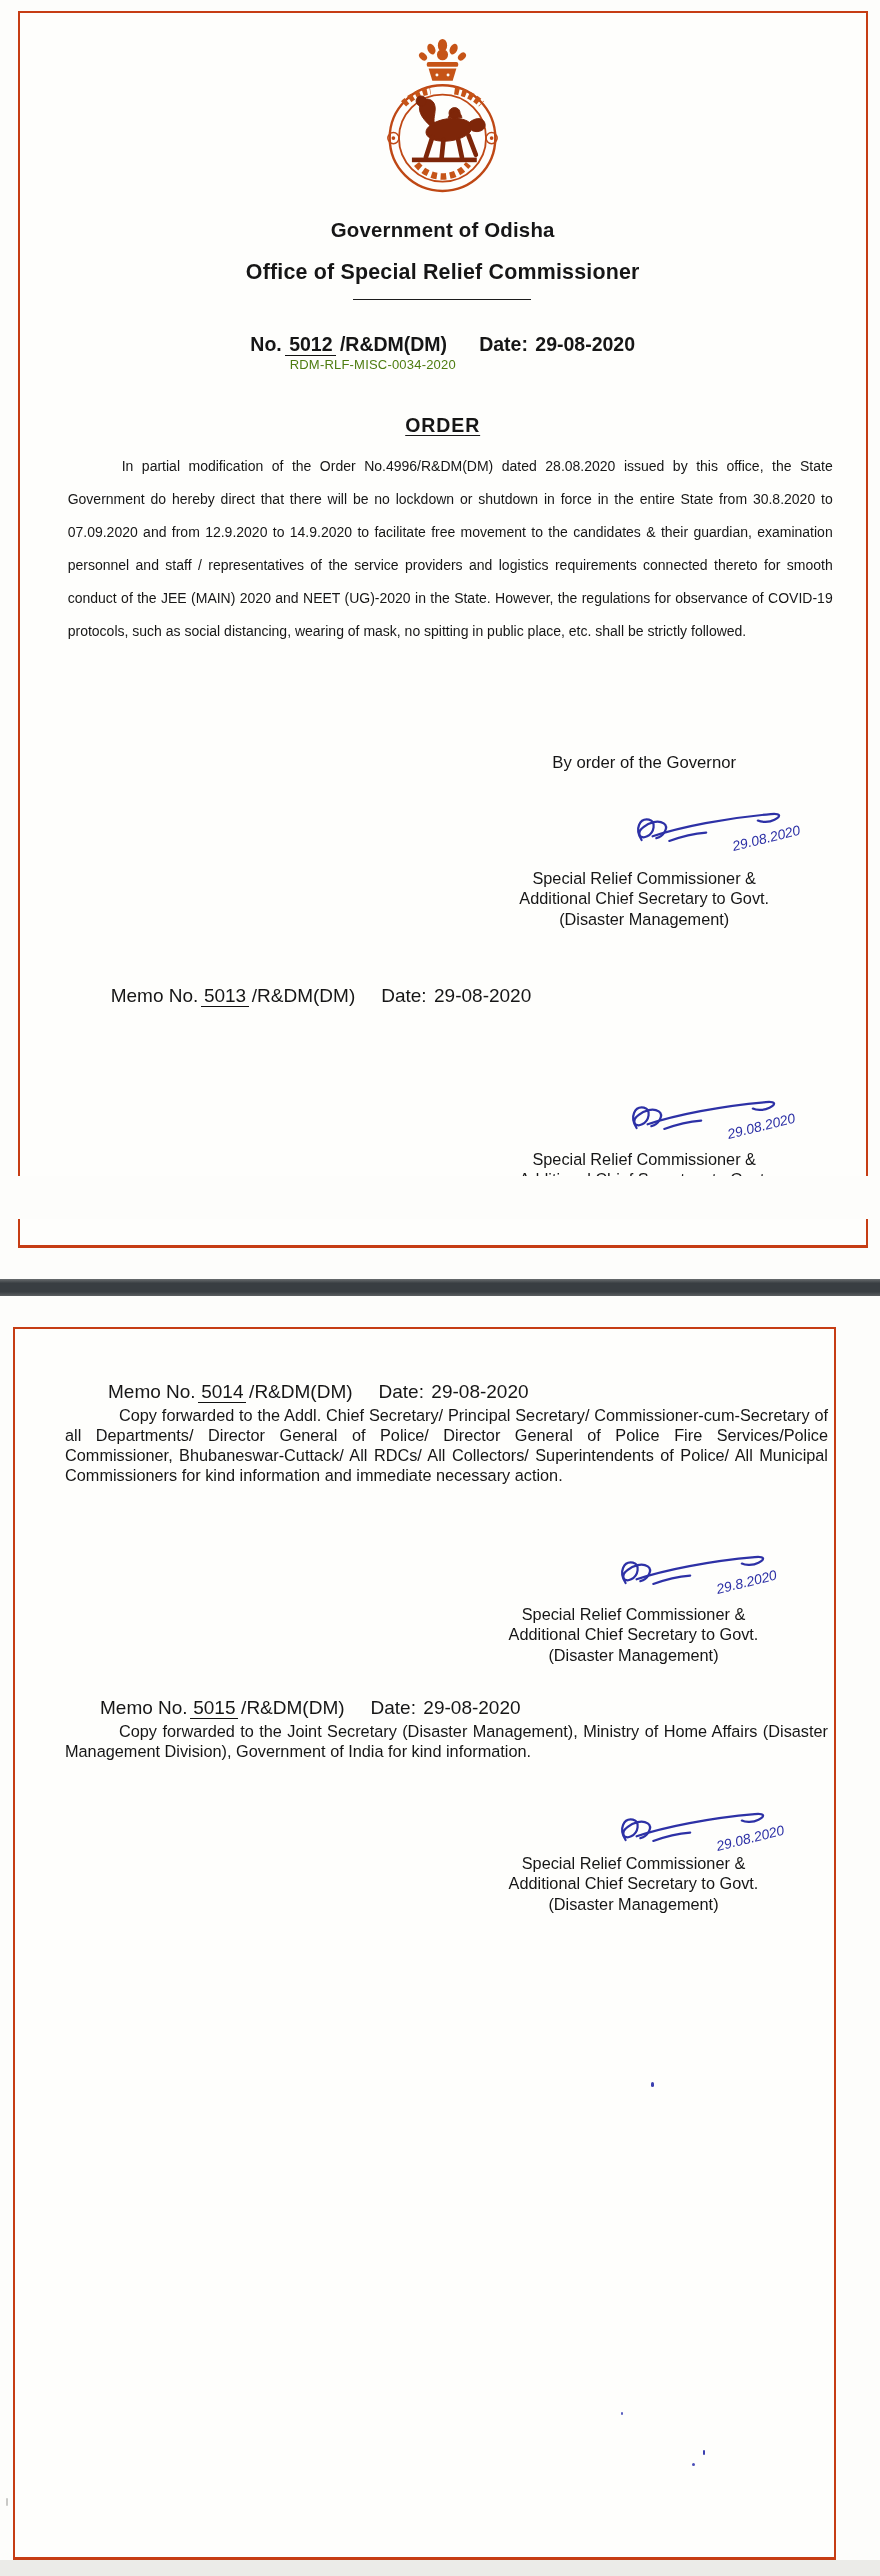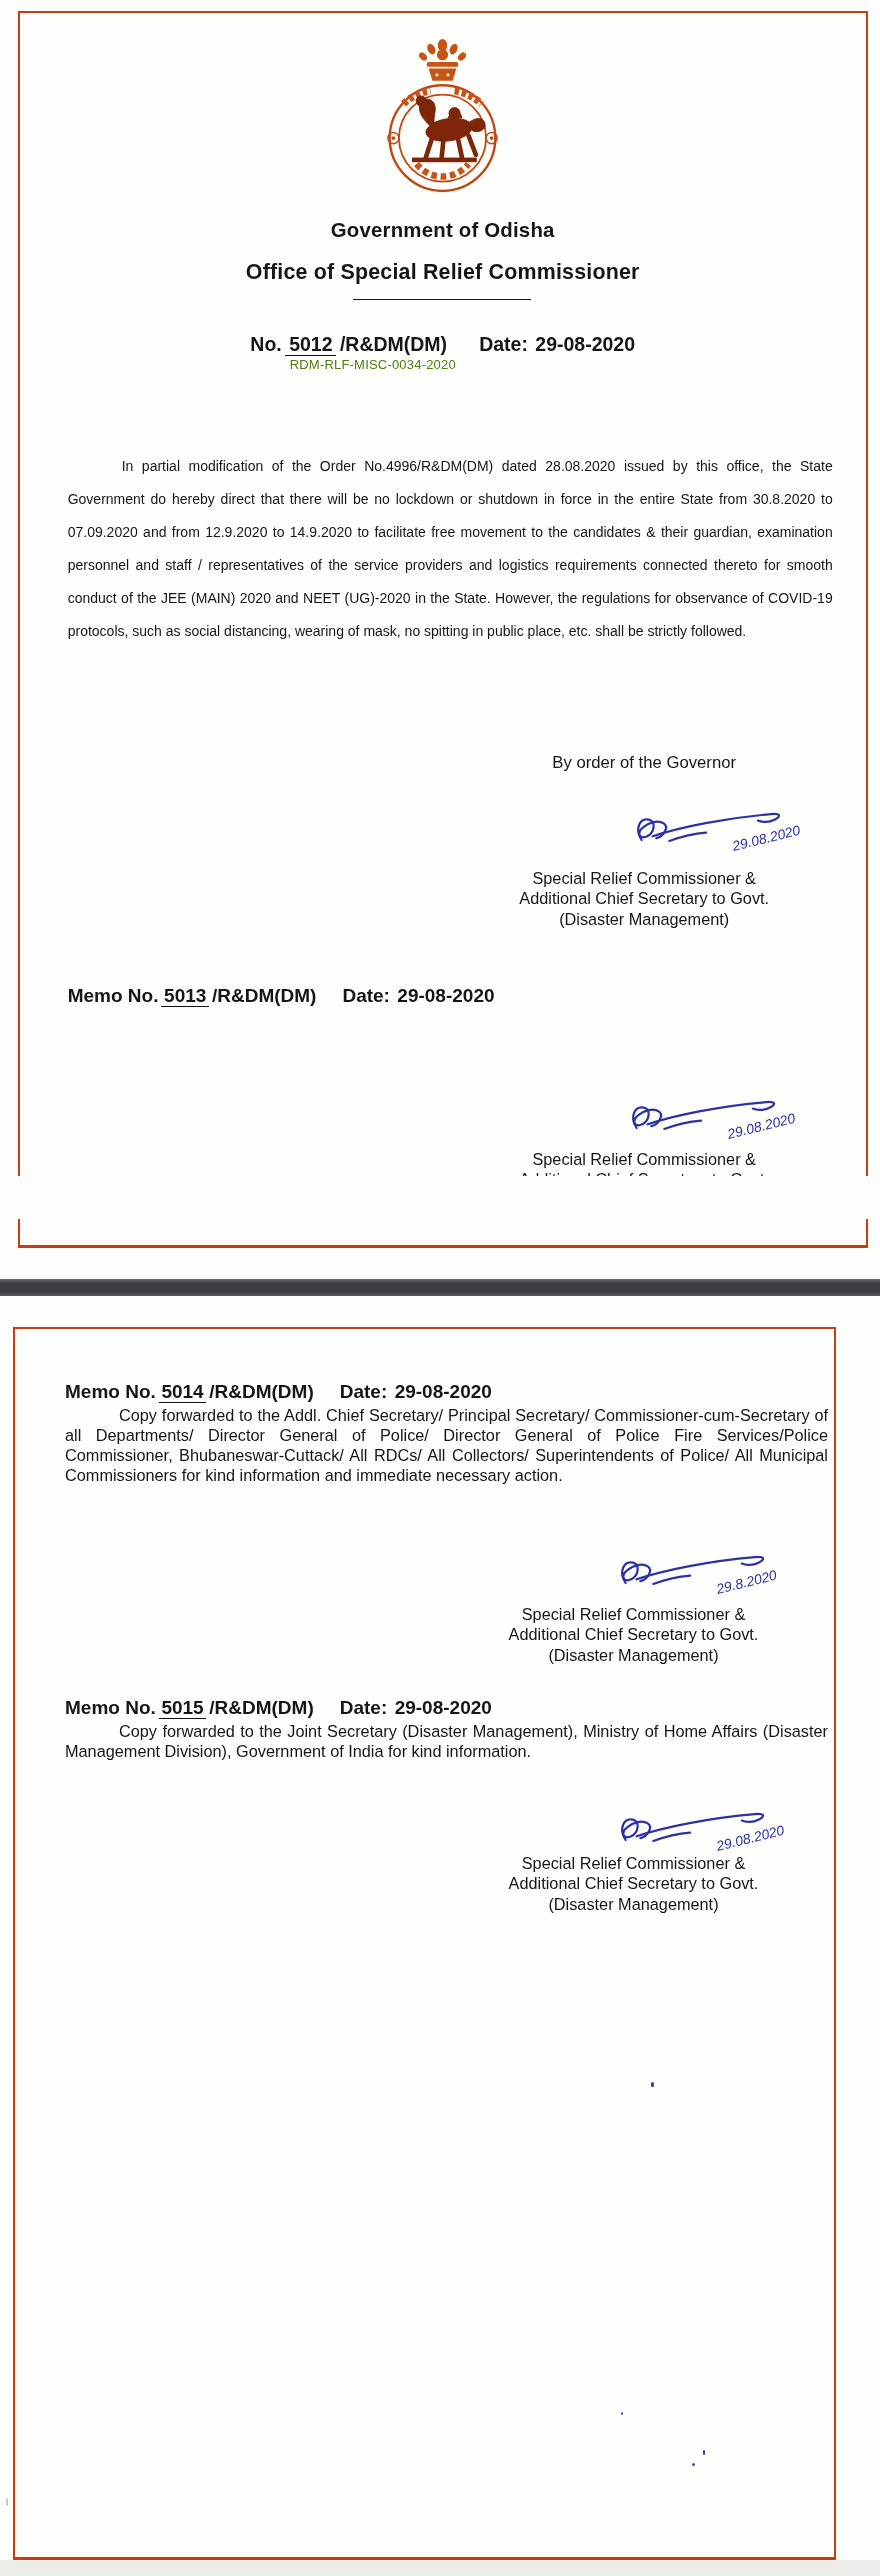--- a/index.html
+++ b/index.html
@@ -25,21 +25,21 @@
   .orderno .num{border-bottom:1.9px solid #111;padding:0 3.7px;margin:0 3.7px;text-align:right;}
   .orderno .datelbl{margin-left:32px;margin-right:7.4px;}
   .fileref{left:270px;top:344px;font-size:13px;color:#4d7c0f;letter-spacing:0.2px;}
   .orderhead{left:0;right:0;top:401px;font-size:19.5px;font-weight:bold;letter-spacing:0.9px;
     text-decoration:underline;text-underline-offset:2.8px;}
   .bodytext{left:48px;top:437px;width:765px;font-size:14px;line-height:33px;
     text-align:justify;text-indent:54px;}
   .byorder{left:476px;top:740px;width:297px;text-align:center;font-size:16.7px;}
   .sigblock{width:297px;text-align:center;font-size:16.3px;line-height:20.4px;}
   .clip{overflow:hidden;}
-  .memohdr{font-size:19px;font-weight:bold;}
+  .memohdr{font-size:19px;font-weight:normal;margin-left:43px;}
   .memohdr .num{border-bottom:1.9px solid #111;padding:0 2.8px;margin:0 2.8px;}
   .memohdr .datelbl{margin-left:26px;margin-right:7.4px;}
   .memobody{width:763px;font-size:16.3px;line-height:20px;text-align:justify;text-indent:54px;}
   .sig{position:absolute;}
   .speck{position:absolute;border-radius:1.9px;}
 </style>
 </head>
 <body>
 
 <div class="canvas">
@@ -91,20 +91,21 @@
 
     <div class="abs center office">Office of Special Relief Commissioner</div>
     <div class="abs center gov">Government of Odisha</div>
     <div class="abs divider"></div>
 
     <div class="abs center orderno">
       <span>No.</span><span class="num">5012</span><span>/R&amp;DM(DM)</span><span class="datelbl">Date:</span><span>29-08-2020</span>
     </div>
     <div class="abs fileref">RDM-RLF-MISC-0034-2020</div>
 
+    <div class="abs center orderhead">ORDER</div>
 
     <div class="abs bodytext">In partial modification of the Order No.4996/R&amp;DM(DM) dated 28.08.2020 issued by this office, the State Government do hereby direct that there will be no lockdown or shutdown in force in the entire State from 30.8.2020 to 07.09.2020 and from 12.9.2020 to 14.9.2020 to facilitate free movement to the candidates &amp; their guardian, examination personnel and staff / representatives of the service providers and logistics requirements connected thereto for smooth conduct of the JEE (MAIN) 2020 and NEET (UG)-2020 in the State. However, the regulations for observance of COVID-19 protocols, such as social distancing, wearing of mask, no spitting in public place, etc. shall be strictly followed.</div>
 
     <div class="abs byorder">By order of the Governor</div>
 
     <svg class="sig" style="left:595px;top:779px;" width="223" height="72" viewBox="0 0 240 78">
       <g fill="none" stroke="#2d31a6" stroke-width="2.4" stroke-linecap="round">
         <path d="M28,52 C20,40 26,28 36,30 C44,32 42,44 34,48 C26,52 22,44 30,38 C36,33 46,30 52,34 C58,38 52,48 44,50"></path>
         <path d="M40,48 C70,38 120,28 168,24 C178,23 180,26 172,30 C166,33 158,33 154,31"></path>
         <path d="M58,53 C72,48 86,45 98,44"></path>
@@ -154,21 +155,21 @@
         <path d="M58,53 C72,48 86,45 98,44"></path>
       </g>
       <text x="128" y="64" transform="rotate(-14 128 64)" font-size="15" font-style="italic" fill="#2d31a6">29.8.2020</text>
     </svg>
     <div class="abs sigblock" style="left:470px;top:275px;">
       <div>Special Relief Commissioner &amp;</div>
       <div>Additional Chief Secretary to Govt.</div>
       <div>(Disaster Management)</div>
     </div>
 
-    <div class="abs memohdr" style="left:50px;top:368px;">
+    <div class="abs memohdr" style="left:42px;top:368px;">
       <span>Memo No.</span><span class="num">5015</span><span>/R&amp;DM(DM)</span><span class="datelbl">Date:</span><span>29-08-2020</span>
     </div>
     <div class="abs memobody" style="left:50px;top:392px;">Copy forwarded to the Joint Secretary (Disaster Management), Ministry of Home Affairs (Disaster Management Division), Government of India for kind information.</div>
 
     <svg class="sig" style="left:584px;top:463px;" width="223" height="72" viewBox="0 0 240 78">
       <g fill="none" stroke="#2d31a6" stroke-width="2.4" stroke-linecap="round">
         <path d="M28,52 C20,40 26,28 36,30 C44,32 42,44 34,48 C26,52 22,44 30,38 C36,33 46,30 52,34 C58,38 52,48 44,50"></path>
         <path d="M40,48 C70,38 120,28 168,24 C178,23 180,26 172,30 C166,33 158,33 154,31"></path>
         <path d="M58,53 C72,48 86,45 98,44"></path>
       </g>

